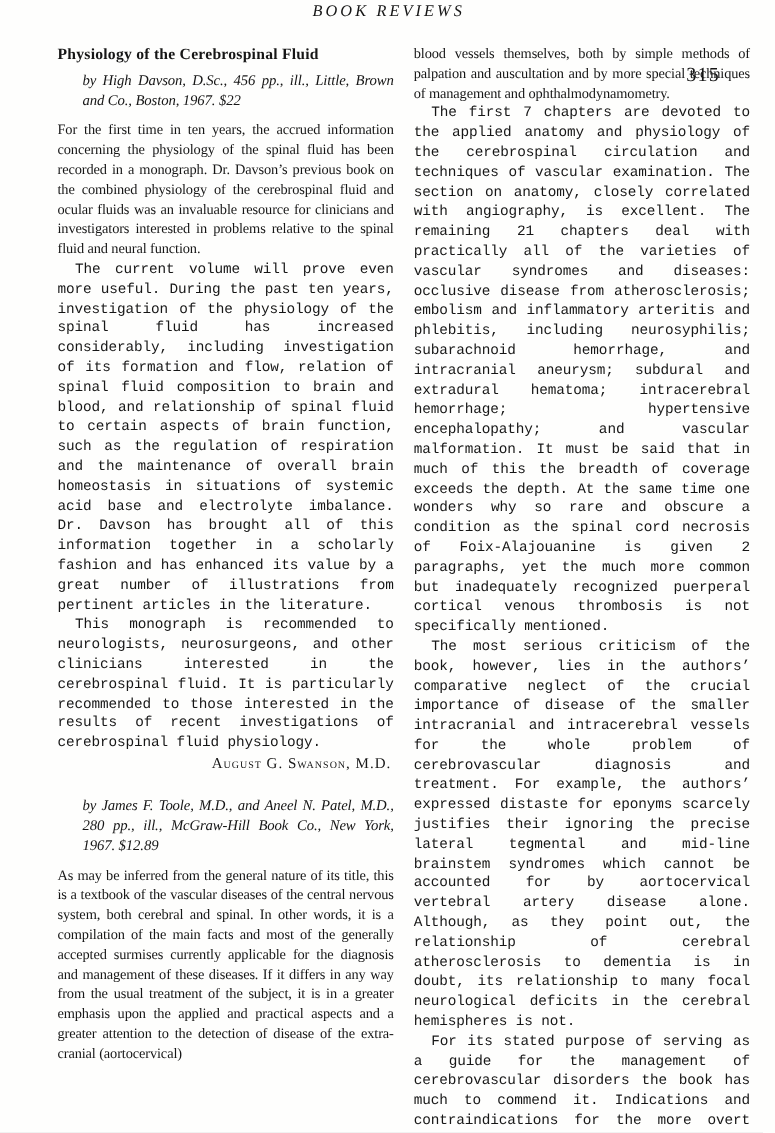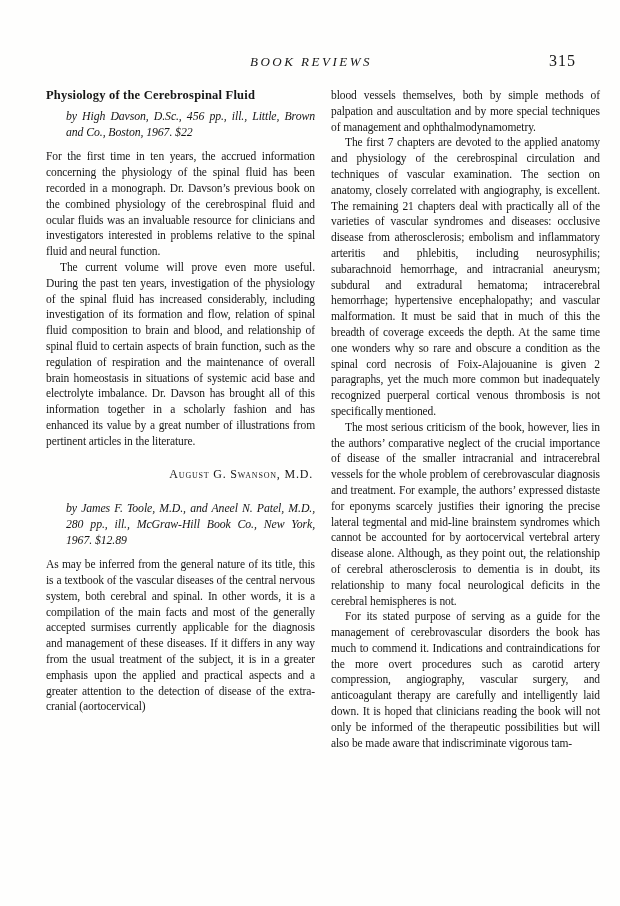--- a/index.html
+++ b/index.html
@@ -9,21 +9,20 @@
     height: 906px;
     margin: 0 auto;
     background: #fefefd;
     color: #161616;
     font-family: "Liberation Serif", "DejaVu Serif", serif;
     overflow: hidden;
   }
   .running-head {
     position: relative;
     margin: 0 44px 0 46px;
-    padding-top: 52px;
     text-align: center;
     height: 20px;
   }
   .head-title {
     font-style: italic;
     font-size: 13px;
     letter-spacing: 2.5px;
     font-weight: 500;
   }
   .page-number {
@@ -54,46 +53,47 @@
     text-align: justify;
     letter-spacing: -0.1px;
   }
   .body {
     font-size: 11.5px;
     line-height: 15.8px;
     letter-spacing: -0.1px;
     text-align: justify;
     margin: 0;
   }
-  .indent { text-indent: 14px; }
+  .indent { text-indent: 14px; font-family: Liberation Mono, monospace; }
   .signature {
     font-variant: small-caps;
     font-size: 12px;
     letter-spacing: 0.8px;
     text-align: right;
-    margin: 17px 2px 18px 0;
+    margin: 0 2px 18px 0;
   }
 </style>
 </head>
 <body>
 
 <div class="page">
 
   <div class="running-head">
     <span class="head-title">BOOK REVIEWS</span>
     <span class="page-number">315</span>
   </div>
 
   <div class="columns">
 
     <div class="col">
       <h2 class="review-title">Physiology of the Cerebrospinal Fluid</h2>
       <p class="byline">by High Davson, D.Sc., 456 pp., ill., Little, Brown and Co., Boston, 1967. $22</p>
       <p class="body">For the first time in ten years, the accrued information concerning the physiology of the spinal fluid has been recorded in a monograph. Dr. Davson’s previous book on the combined physiology of the cerebrospinal fluid and ocular fluids was an invaluable resource for clinicians and investigators interested in problems relative to the spinal fluid and neural function.</p>
       <p class="body indent">The current volume will prove even more useful. During the past ten years, investigation of the physiology of the spinal fluid has increased considerably, including investigation of its formation and flow, relation of spinal fluid composition to brain and blood, and relationship of spinal fluid to certain aspects of brain function, such as the regulation of respiration and the maintenance of overall brain homeostasis in situations of systemic acid base and electrolyte imbalance. Dr. Davson has brought all of this information together in a scholarly fashion and has enhanced its value by a great number of illustrations from pertinent articles in the literature.</p>
+      <p class="body indent">This monograph is recommended to neurologists, neurosurgeons, and other clinicians interested in the cerebrospinal fluid. It is particularly recommended to those interested in the results of recent investigations of cerebrospinal fluid physiology.</p>
       <p class="signature">August G. Swanson, M.D.</p>
 
       <p class="byline">by James F. Toole, M.D., and Aneel N. Patel, M.D., 280 pp., ill., McGraw-Hill Book Co., New York, 1967. $12.89</p>
       <p class="body">As may be inferred from the general nature of its title, this is a textbook of the vascular diseases of the central nervous system, both cerebral and spinal. In other words, it is a compilation of the main facts and most of the generally accepted surmises currently applicable for the diagnosis and management of these diseases. If it differs in any way from the usual treatment of the subject, it is in a greater emphasis upon the applied and practical aspects and a greater attention to the detection of disease of the extra-cranial (aortocervical)</p>
     </div>
 
     <div class="col">
       <p class="body">blood vessels themselves, both by simple methods of palpation and auscultation and by more special techniques of management and ophthalmodynamometry.</p>
       <p class="body indent">The first 7 chapters are devoted to the applied anatomy and physiology of the cerebrospinal circulation and techniques of vascular examination. The section on anatomy, closely correlated with angiography, is excellent. The remaining 21 chapters deal with practically all of the varieties of vascular syndromes and diseases: occlusive disease from atherosclerosis; embolism and inflammatory arteritis and phlebitis, including neurosyphilis; subarachnoid hemorrhage, and intracranial aneurysm; subdural and extradural hematoma; intracerebral hemorrhage; hypertensive encephalopathy; and vascular malformation. It must be said that in much of this the breadth of coverage exceeds the depth. At the same time one wonders why so rare and obscure a condition as the spinal cord necrosis of Foix-Alajouanine is given 2 paragraphs, yet the much more common but inadequately recognized puerperal cortical venous thrombosis is not specifically mentioned.</p>
       <p class="body indent">The most serious criticism of the book, however, lies in the authors’ comparative neglect of the crucial importance of disease of the smaller intracranial and intracerebral vessels for the whole problem of cerebrovascular diagnosis and treatment. For example, the authors’ expressed distaste for eponyms scarcely justifies their ignoring the precise lateral tegmental and mid-line brainstem syndromes which cannot be accounted for by aortocervical vertebral artery disease alone. Although, as they point out, the relationship of cerebral atherosclerosis to dementia is in doubt, its relationship to many focal neurological deficits in the cerebral hemispheres is not.</p>

